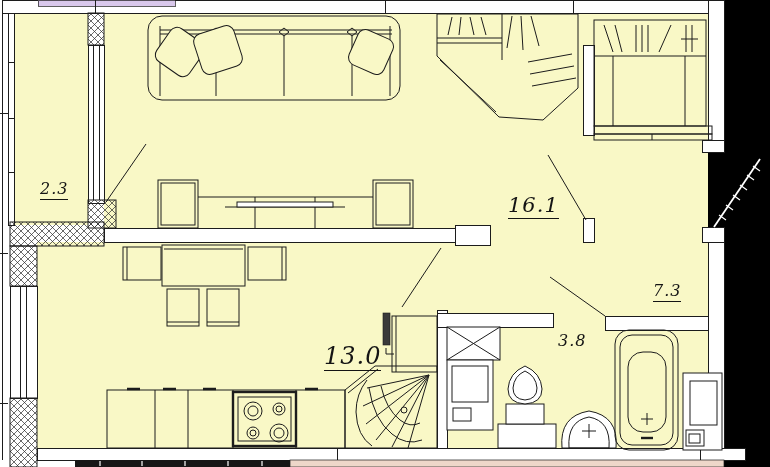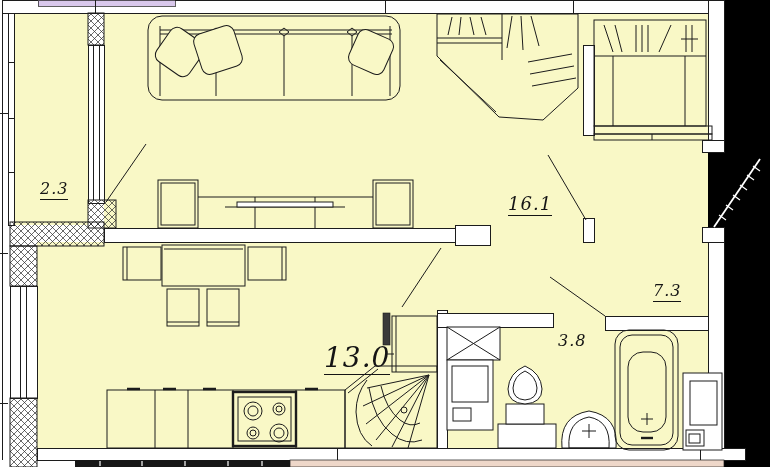--- a/index.html
+++ b/index.html
@@ -230,17 +230,17 @@
   <g>
         <path class="ln" d="M548,155 L586,220"></path>
       </g>
   <g>
     <path class="wln" stroke-width="1.8" d="M714,227 L760,159"></path>
     <path class="wln" stroke-width="1.2" d="M719,215 l7,5 M726,205 l7,5 M733,195 l7,5 M740,185 l7,5 M747,175 l7,5 M753,166 l7,5"></path>
   </g>
 </svg>
 
   <div class="lbl u" style="left:40px;top:181px">2.3</div>
-  <div class="lbl u" style="left:508px;top:195px;font-size:18px">16.1</div>
+  <div class="lbl u" style="left:508px;top:195px;font-size:21px">16.1</div>
   <div class="lbl u" style="left:653px;top:283px">7.3</div>
-  <div class="lbl u" style="left:324px;top:344px;font-size:28px">13.0</div>
+  <div class="lbl u" style="left:324px;top:344px;font-size:24px">13.0</div>
   <div class="lbl" style="left:558px;top:333px">3.8</div>
 </div>
 
 </body></html>

